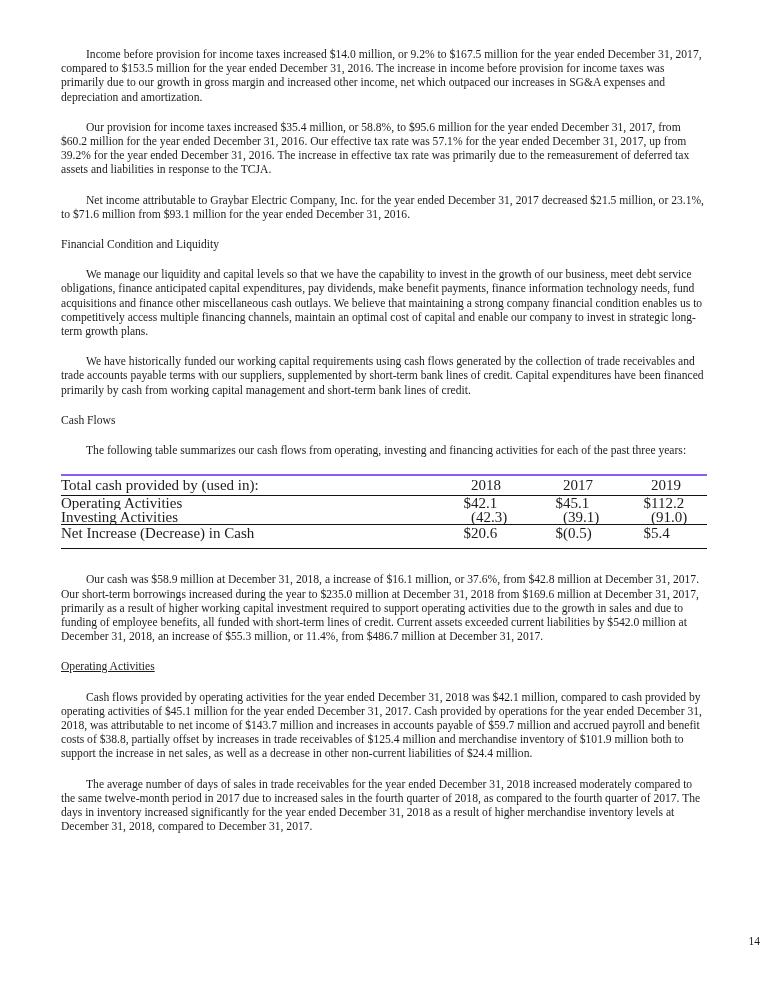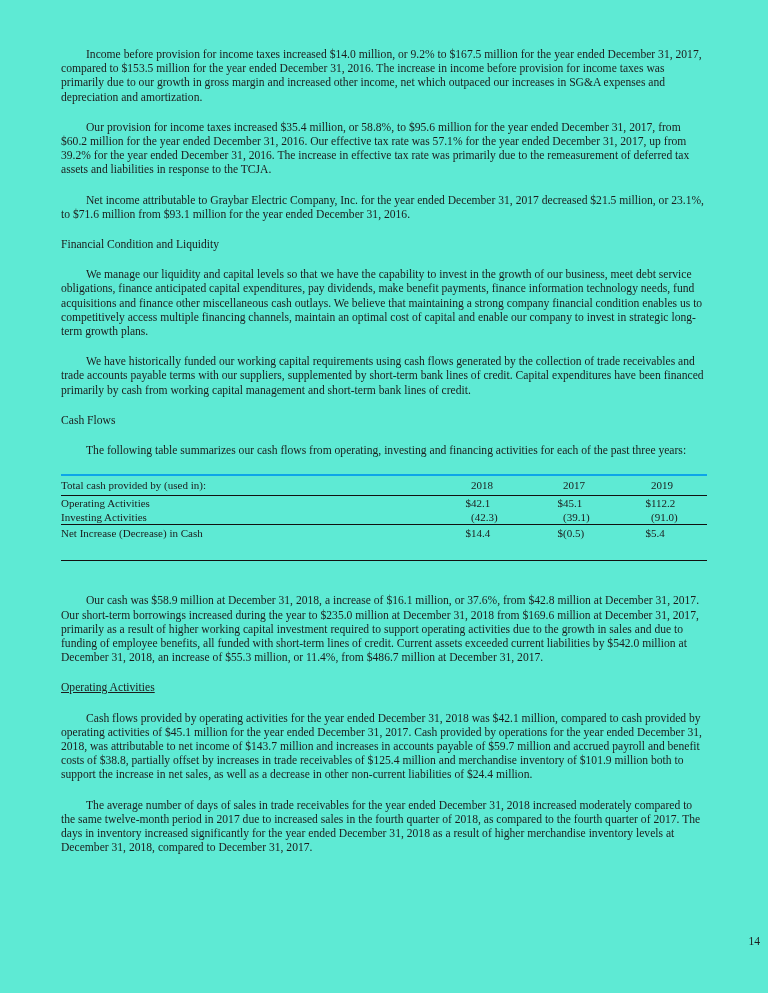--- a/index.html
+++ b/index.html
@@ -1,20 +1,20 @@
 <!DOCTYPE html>
 <html><head>
 <meta charset="utf-8">
 <style>
   html, body { margin: 0; padding: 0; background: #e8e8e8; }
   .page {
     position: relative;
     width: 768px;
     height: 993px;
-    background: #5eead4;
+    background: #ffffff;
     font-family: "Liberation Serif", "DejaVu Serif", serif;
     color: #1c1c1c;
     overflow: hidden;
     box-sizing: border-box;
   }
   .content {
     position: absolute;
     top: 48px;
     left: 61px;
     width: 646px;
@@ -36,43 +36,43 @@
     margin: 0 0 16px 0;
     font-size: 11.6px;
     line-height: 14.2px;
     font-weight: normal;
     text-decoration: underline;
   }
   table.cashflow {
     width: 646px;
     border-collapse: collapse;
     table-layout: fixed;
-    margin: 0 0 33px 0;
-    border-top: 2px solid #0ea5e9;
+    margin: 0 0 24px 0;
+    border-top: 2px solid #8b5cf6;
     border-bottom: 1.5px solid #111;
-    font-size: 11px;
+    font-size: 15px;
   }
   table.cashflow col.c-label { width: 394px; }
   table.cashflow col.c-s1 { width: 16px; }
   table.cashflow col.c-v1 { width: 48px; }
   table.cashflow col.c-s2 { width: 44px; }
   table.cashflow col.c-v2 { width: 56px; }
   table.cashflow col.c-s3 { width: 32px; }
   table.cashflow col.c-v3 { width: 56px; }
   table.cashflow th, table.cashflow td {
     padding: 0;
     line-height: 14.3px;
     font-weight: normal;
     vertical-align: bottom;
     overflow: hidden;
   }
   table.cashflow thead th { padding-top: 2px; padding-bottom: 2px; }
   table.cashflow thead tr { border-bottom: 1.5px solid #111; }
   table.cashflow tr.total-row { border-top: 1.5px solid #111; }
-  table.cashflow tr.total-row td { padding-top: 1px; padding-bottom: 20px; }
+  table.cashflow tr.total-row td { padding-top: 1px; padding-bottom: 8px; }
   .t-label { text-align: left; padding-left: 2px; }
   .t-rowlabel { text-align: left; padding-left: 10px; }
   .t-cur { text-align: right; padding-right: 2px; }
   .t-val { text-align: left; padding-right: 4px; }
   .b { font-weight: bold; }
   .page-number {
     position: absolute;
     top: 935px;
     left: 0;
     width: 760px;
@@ -140,21 +140,21 @@
           <td class="t-cur b"></td>
           <td class="t-val b">(42.3)</td>
           <td class="t-cur"></td>
           <td class="t-val">(39.1)</td>
           <td class="t-cur"></td>
           <td class="t-val">(91.0)</td>
         </tr>
         <tr class="total-row">
           <td class="t-rowlabel">Net Increase (Decrease) in Cash</td>
           <td class="t-cur b">$</td>
-          <td class="t-val b">14.4</td>
+          <td class="t-val b">20.6</td>
           <td class="t-cur">$</td>
           <td class="t-val">(0.5)</td>
           <td class="t-cur">$</td>
           <td class="t-val">5.4</td>
         </tr>
       </tbody>
     </table>
 
     <p class="para">Our cash was $58.9 million at December 31, 2018, a increase of $16.1 million, or 37.6%, from $42.8 million at December 31, 2017.  Our short-term borrowings increased during the year to $235.0 million at December 31, 2018 from $169.6 million at December 31, 2017, primarily as a result of higher working capital investment required to support operating activities due to the growth in sales and due to funding of employee benefits, all funded with short-term lines of credit.  Current assets exceeded current liabilities by $542.0 million at December 31, 2018, an increase of $55.3 million, or 11.4%, from $486.7 million at December 31, 2017.</p>
 

